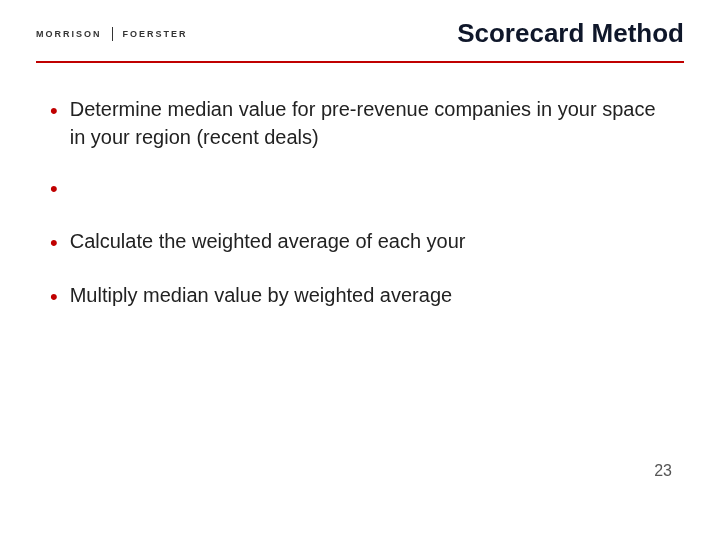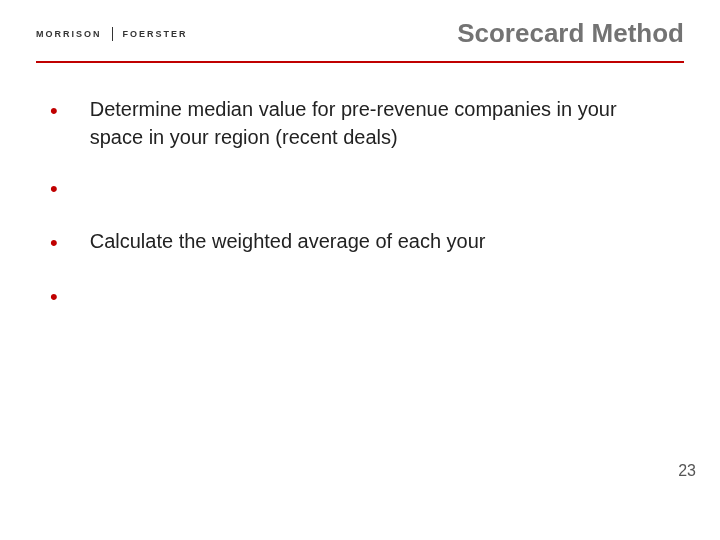--- a/index.html
+++ b/index.html
@@ -50,21 +50,21 @@
       width: 1px;
       height: 14px;
       background: #333333;
       display: inline-block;
       margin: 0 4px;
     }
 
     .title {
       font-size: 26px;
       font-weight: 700;
-      color: #737373;
+      color: #0f172a;
       text-align: right;
     }
 
     .divider-line {
       height: 2px;
       background: #c00000;
       margin: 12px 36px 0 36px;
     }
 
     .content {
@@ -88,27 +88,26 @@
     .bullet-dot {
       color: #c00000;
       font-size: 22px;
       margin-right: 12px;
       margin-top: 1px;
       flex-shrink: 0;
     }
 
     .bullet-text {
       flex: 1;
-      margin-left: 20px;
     }
 
     .page-number {
       position: absolute;
       bottom: 18px;
-      right: 24px;
+      right: 48px;
       font-size: 16px;
       color: #555555;
       font-weight: 400;
     }
   </style>
 </head>
 <body>
 
 <div class="slide">
 
@@ -131,19 +130,20 @@
       </li>
       <li class="bullet-item">
         <span class="bullet-dot">•</span>
       </li>
       <li class="bullet-item">
         <span class="bullet-dot">•</span>
         <span class="bullet-text">Calculate the weighted average of each your</span>
       </li>
       <li class="bullet-item">
         <span class="bullet-dot">•</span>
+        <span class="bullet-text">Multiply median value by weighted average</span>
       </li>
     </ul>
   </div>
 
   <div class="page-number">23</div>
 
 </div>
 
 </body></html>

